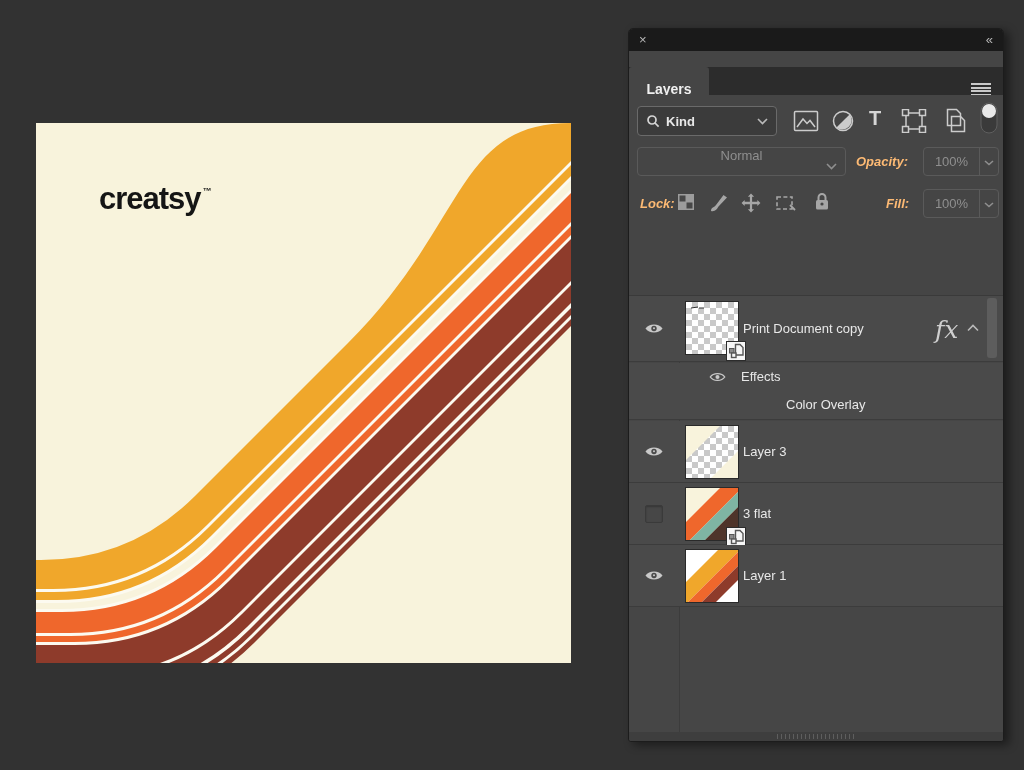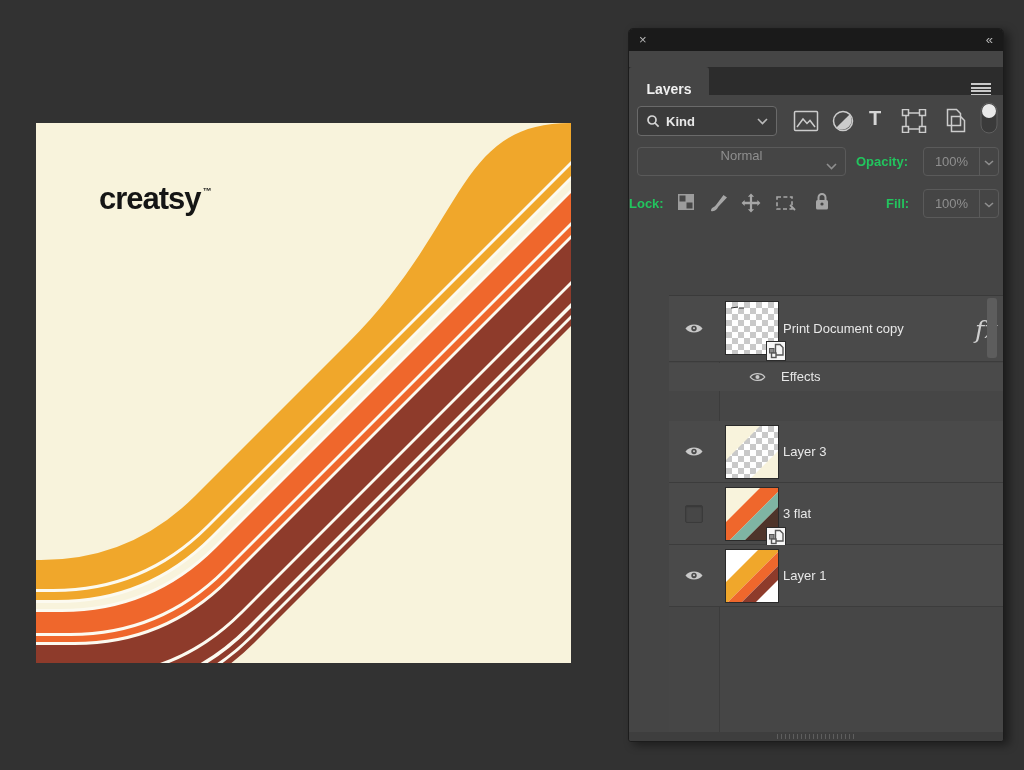--- a/index.html
+++ b/index.html
@@ -30,26 +30,26 @@
   #body { left:0; top:66px; right:0; bottom:9px; background:#454545; overflow:hidden; }
 
   .dropdown { background:#3b3b3b; border:1px solid #6a6a6a; border-radius:4px;
     display:flex; align-items:center; padding:0 8px; color:#e8e8e8;text-align:right; }
   .dropdown.disabled { background:#454545; border-color:#5a5a5a; color:#8f8f8f;flex-direction:column; }
   .valbox { background:#454545; border:1px solid #5a5a5a; border-radius:4px;
     display:flex; align-items:center; color:#8f8f8f; }
   .valbox .val { flex:1; text-align:center; }
   .valbox .sep { width:1px; height:100%; background:#5a5a5a; }
   .valbox .car { width:18px; text-align:center; }
-  .dim { color:#22c55e; }
+  .dim { color:#fdba74;font-style:italic; }
   .chev { stroke:#b9b9b9; stroke-width:1.6; fill:none; }
   .ficon { stroke:#cccccc; fill:none; stroke-width:1.5; }
 
   
-  #layer-list { left:0; top:200px; right:0; height:462px; background:#464646; border-top:1px solid #3a3a3a;margin-left:40px; }
+  #layer-list { left:0; top:200px; right:0; height:462px; background:#464646; border-top:1px solid #3a3a3a; }
   .lrow { left:0; right:0; background:#4a4a4a; border-bottom:1px solid #3c3c3c; }
   .eyewrap { left:15px; width:20px; height:13px; }
   .thumb { left:56px; width:54px; height:54px; border:1px solid #2a2a2a; background:#fff; }
   .checker { background-image:
       linear-gradient(45deg,#c9c9c9 25%,transparent 25%,transparent 75%,#c9c9c9 75%),
       linear-gradient(45deg,#c9c9c9 25%,#ffffff 25%,#ffffff 75%,#c9c9c9 75%);
     background-size:12px 12px; background-position:0 0,6px 6px; }
   .lname { color:#e8e8e8; font-size:13px; }
   .vdiv { left:50px; top:0; bottom:0; width:1px; background:#3c3c3c; }
   .badge { right:-8px; bottom:-7px; }
@@ -165,21 +165,21 @@
     </div>
     <span class="abs dim" style="left:227px; top:59px; font-weight:700;">Opacity:</span>
     <div class="valbox abs" style="left:294px; top:52px; width:76px; height:29px;">
       <span class="val">100%</span>
       <span class="sep"></span>
       <span class="car"><svg class="chev" width="10" height="6" viewBox="0 0 10 6" style="stroke:#8f8f8f;">
             <polyline points="1,1 5,4.5 9,1"></polyline>
           </svg></span>
     </div>
 
-    <span class="abs dim" style="left:0; top:101px; font-weight:700;text-align:center;">Lock:</span>
+    <span class="abs dim" style="left:11px; top:101px; font-weight:700;text-align:center;">Lock:</span>
     <div class="abs" style="left:48px; top:98px;">
       <svg width="18" height="18" viewBox="0 0 18 18">
         <rect x="1" y="1" width="16" height="16" fill="#9c9c9c"></rect>
         <rect x="2.5" y="2.5" width="6" height="6" fill="#474747"></rect>
         <rect x="9.5" y="9.5" width="6" height="6" fill="#474747"></rect>
       </svg>
     </div>
     <div class="abs" style="left:80px; top:98px;">
       <svg width="20" height="20" viewBox="0 0 20 20">
         <path d="M2 18 C2 14 5.5 14.5 7 12 L14.5 2 L18 4.5 L9.5 13.5 C8 16 6 19 2 18 Z" fill="#a6a6a6"></path>
@@ -244,20 +244,23 @@
       <div class="lrow abs" style="top:67px; height:28px; border-bottom:none;">
         <div class="abs" style="left:80px; top:8px;">
           <svg width="17" height="12" viewBox="0 0 20 13">
             <path d="M1.5 6.5 C5 1.2 15 1.2 18.5 6.5 C15 11.8 5 11.8 1.5 6.5 Z" fill="none" stroke="#c9c9c9" stroke-width="1.6"></path>
             <circle cx="10" cy="6.5" r="2.4" fill="#c9c9c9"></circle>
           </svg>
         </div>
         <span class="lname abs" style="left:112px; top:6px;">Effects</span>
       </div>
 
+      <div class="lrow abs" style="top:95px; height:29px;">
+        <span class="lname abs" style="left:157px; top:6px;">Color Overlay</span>
+      </div>
 
       <div class="lrow abs" style="top:125px; height:62px;">
         <div class="eyewrap abs" style="top:24px;">
           <svg width="20" height="13" viewBox="0 0 20 13">
             <path d="M1.5 6.5 C5 1.2 15 1.2 18.5 6.5 C15 11.8 5 11.8 1.5 6.5 Z" fill="#c9c9c9"></path>
             <circle cx="10" cy="6.5" r="2.7" fill="#4a4a4a"></circle>
             <circle cx="10" cy="6.2" r="1" fill="#c9c9c9"></circle>
           </svg>
         </div>
         <div class="thumb checker abs" style="top:4px;">

